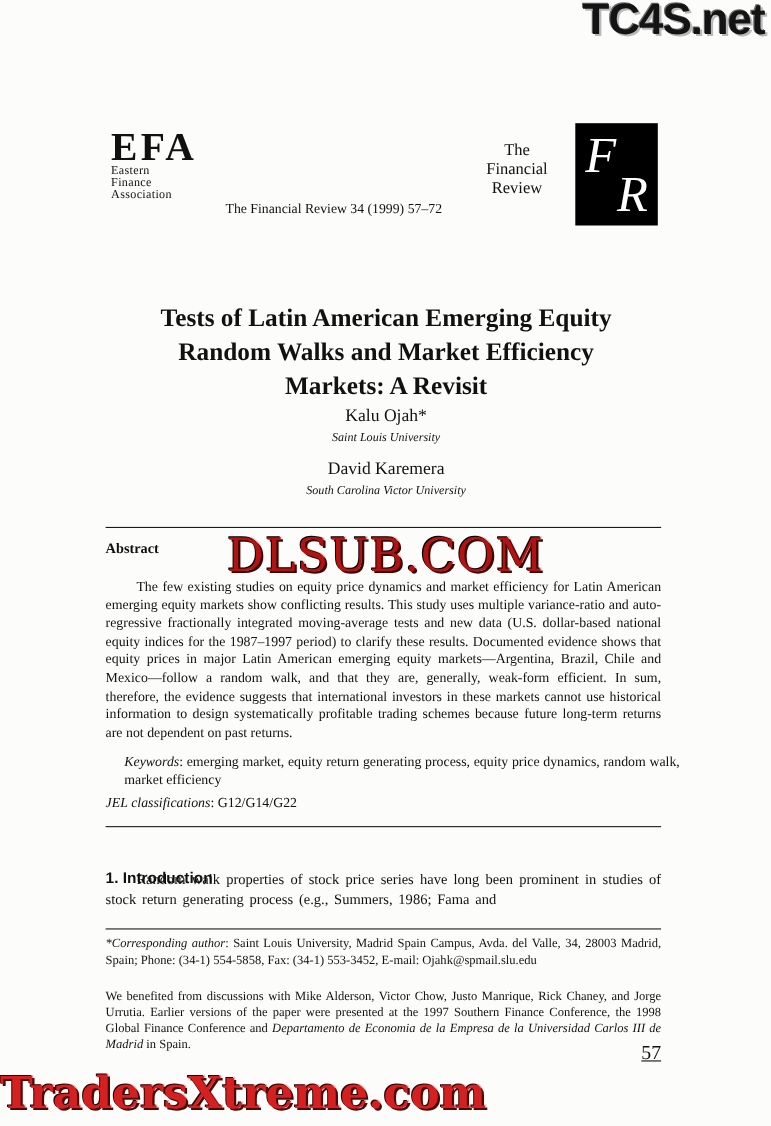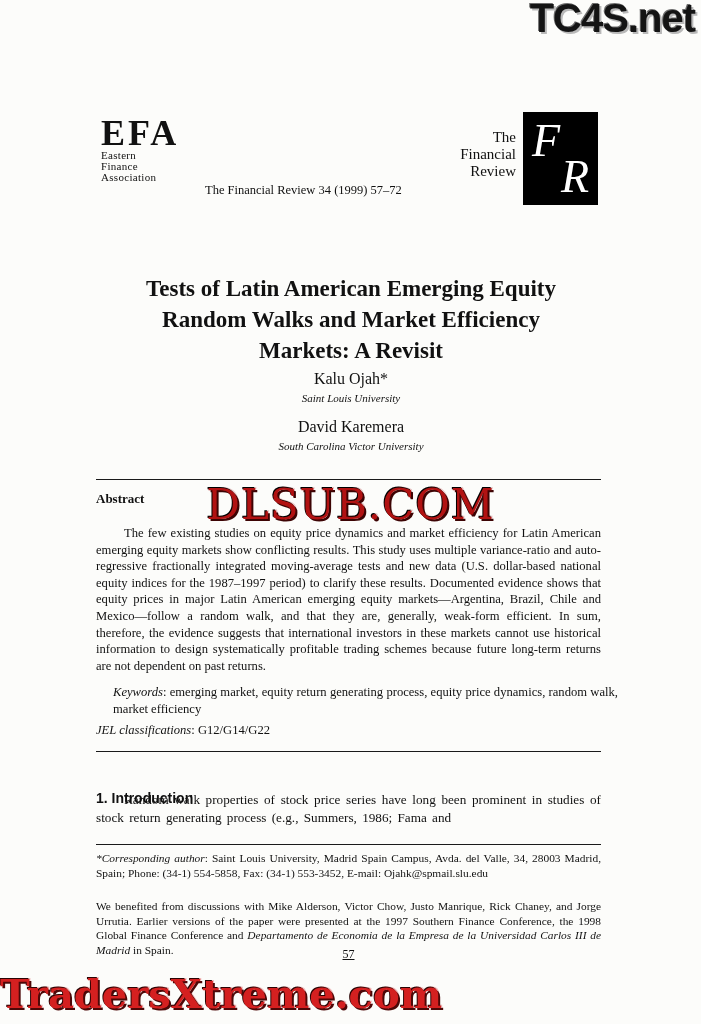--- a/index.html
+++ b/index.html
@@ -35,21 +35,21 @@
     color:#d42020;
     text-shadow:2px 2px 0 #4d0808, -1px -1px 0 #2a0404, 1px -1px 0 #f0baba;
     z-index:5;white-space:nowrap;
   }
   
   .efa{position:absolute;left:101px;top:116px;}
   .efa-logo{font-size:36px;font-weight:bold;letter-spacing:3px;line-height:34px;}
   .efa-sub{font-size:11px;font-weight:normal;line-height:11px;letter-spacing:.3px;}
   .citation{position:absolute;left:205px;top:183px;font-size:12.5px;}
   .journal-name{
-    position:absolute;left:424px;top:129px;width:92px;text-align:right;
+    position:absolute;left:424px;top:129px;width:92px;text-align:center;
     font-size:15px;line-height:17px;
   }
   .fr-box{
     position:absolute;left:523px;top:112px;width:75px;height:93px;background:#000;
   }
   .fr-f{position:absolute;left:9px;top:2px;color:#fff;font-style:italic;font-size:46px;font-family:"Liberation Serif",serif;}
   .fr-r{position:absolute;right:9px;bottom:2px;color:#fff;font-style:italic;font-size:46px;font-family:"Liberation Serif",serif;}
   
   .title{
     position:absolute;left:66px;top:273px;width:570px;text-align:center;
@@ -76,21 +76,21 @@
     font-family:"Liberation Sans", sans-serif;font-weight:bold;font-size:14px;
   }
   .intro-body{
     position:absolute;left:96px;top:791px;width:505px;
     font-size:13.2px;line-height:18px;text-align:justify;text-indent:28px;
     word-spacing:2px;
   }
   
   .fn1{position:absolute;left:96px;top:851px;width:505px;font-size:11.4px;line-height:14.6px;text-align:justify;}
   .fn2{position:absolute;left:96px;top:899px;width:505px;font-size:11.4px;line-height:14.6px;text-align:justify;}
-  .page-num{position:absolute;left:96px;top:947px;width:505px;text-align:center;font-size:12px;text-decoration:underline;}
+  .page-num{position:absolute;left:96px;top:947px;width:505px;text-align:right;font-size:18px;text-decoration:underline;}
 </style>
 </head>
 <body>
 
 <div class="page">
 
   <div class="wm-top">TC4S.net</div>
   <div class="wm-mid">DLSUB.COM</div>
   <div class="wm-bottom">TradersXtreme.com</div>
 

